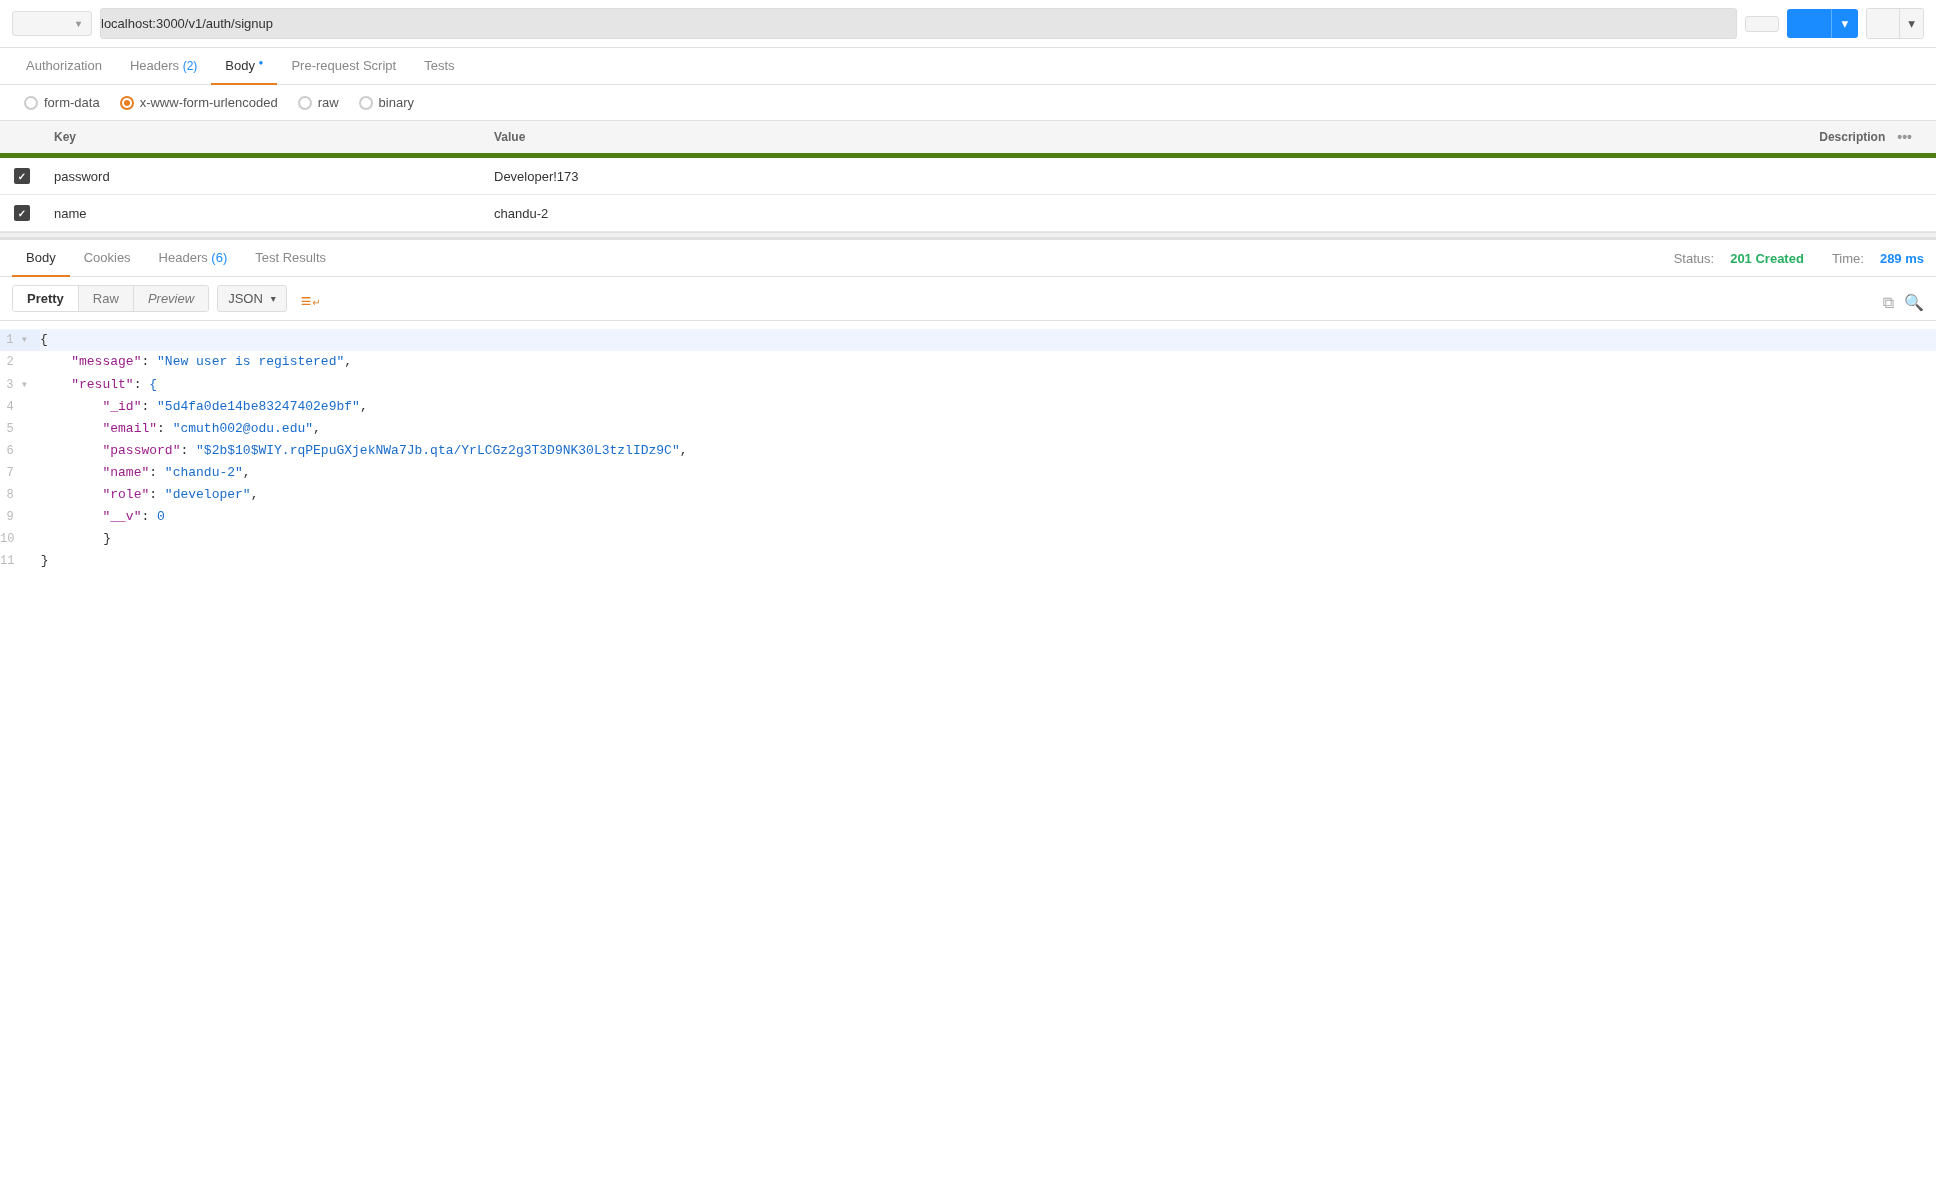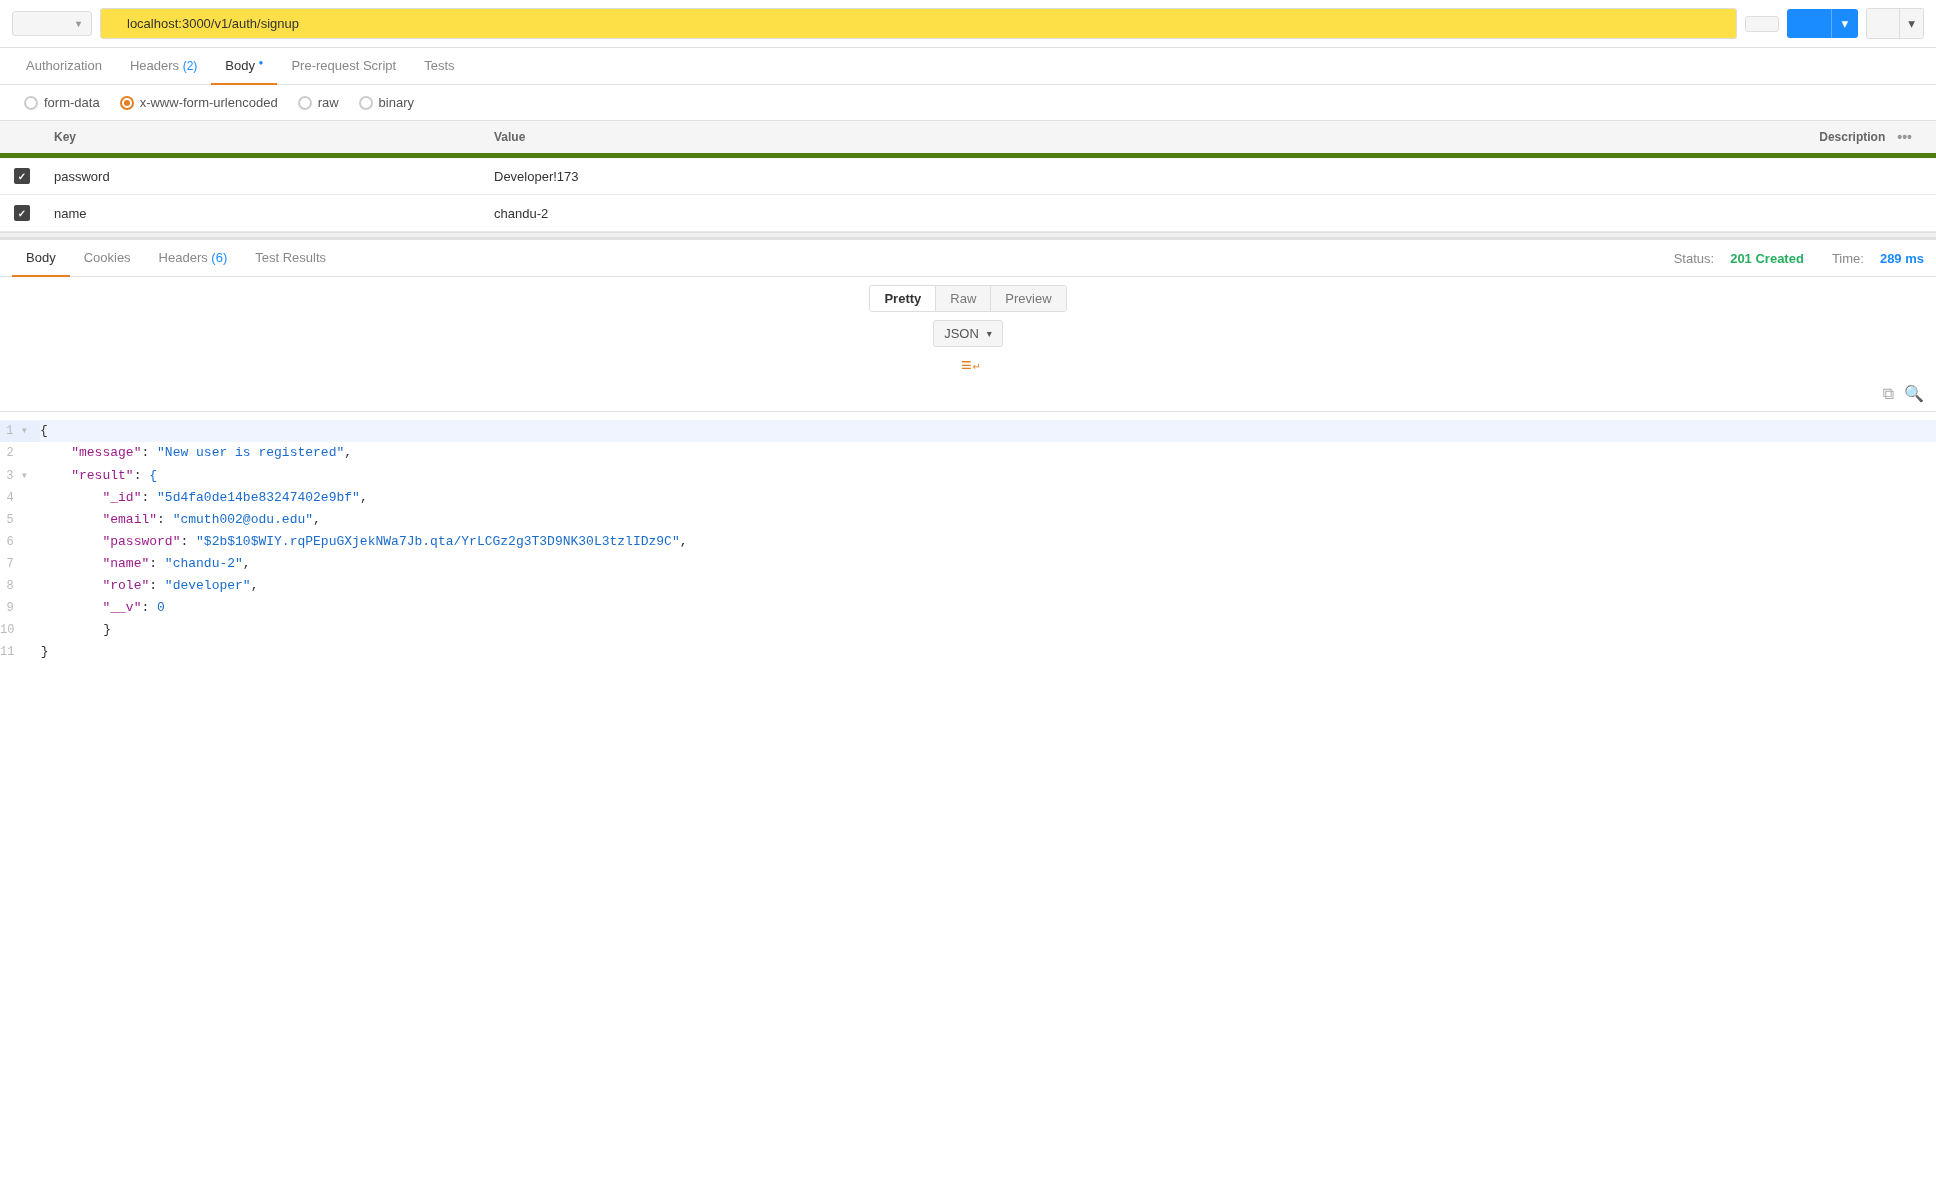--- a/index.html
+++ b/index.html
@@ -25,26 +25,26 @@
       font-weight: 600;
       font-size: 13px;
       color: #555;
       background: #f5f5f5;
       min-width: 80px;
     }
     .method-select .method-text { color: #e67e22; font-weight: 700; }
     .method-select .chevron { margin-left: auto; color: #999; font-size: 10px; }
     .url-bar {
       flex: 1;
-      padding: 7px 26px;
+      padding: 7px 0;
       border: 1px solid #ddd;
       border-radius: 3px;
       font-size: 13px;
       color: #333;
-      background: #fde047;
+      background: #e5e5e5;
       outline: none;
     }
     .params-btn {
       padding: 7px 16px;
       border: 1px solid #ddd;
       border-radius: 3px;
       background: #f5f5f5;
       color: #555;
       cursor: pointer;
       font-size: 13px;
@@ -251,43 +251,42 @@
       font-size: 13px;
       color: #888;
       justify-content: center;
     }
     .status-201 { color: #27ae60; font-weight: 600; }
     .time-val { color: #1a8cff; font-weight: 600; }
 
     
     .response-toolbar {
       display: flex;
-      align-items: center;
+      align-items: flex-end;
       padding: 8px 12px;
       gap: 8px;
       border-bottom: 1px solid #e0e0e0;
       background: #fff;
-      flex-direction: column;
     }
     .view-btn-group {
       display: flex;
       border: 1px solid #ddd;
       border-radius: 3px;
       overflow: hidden;
     }
     .view-btn {
       padding: 5px 14px;
       font-size: 13px;
       cursor: pointer;
       background: #f5f5f5;
       color: #777;
       border: none;
       border-right: 1px solid #ddd;
     }
-    .view-btn:last-child { border-right: none; }
+    .view-btn:last-child { border-right: none; font-style: italic; }
     .view-btn.active {
       background: #fff;
       color: #333;
       font-weight: 600;
     }
     .format-select {
       display: flex;
       align-items: center;
       gap: 4px;
       padding: 5px 10px;

